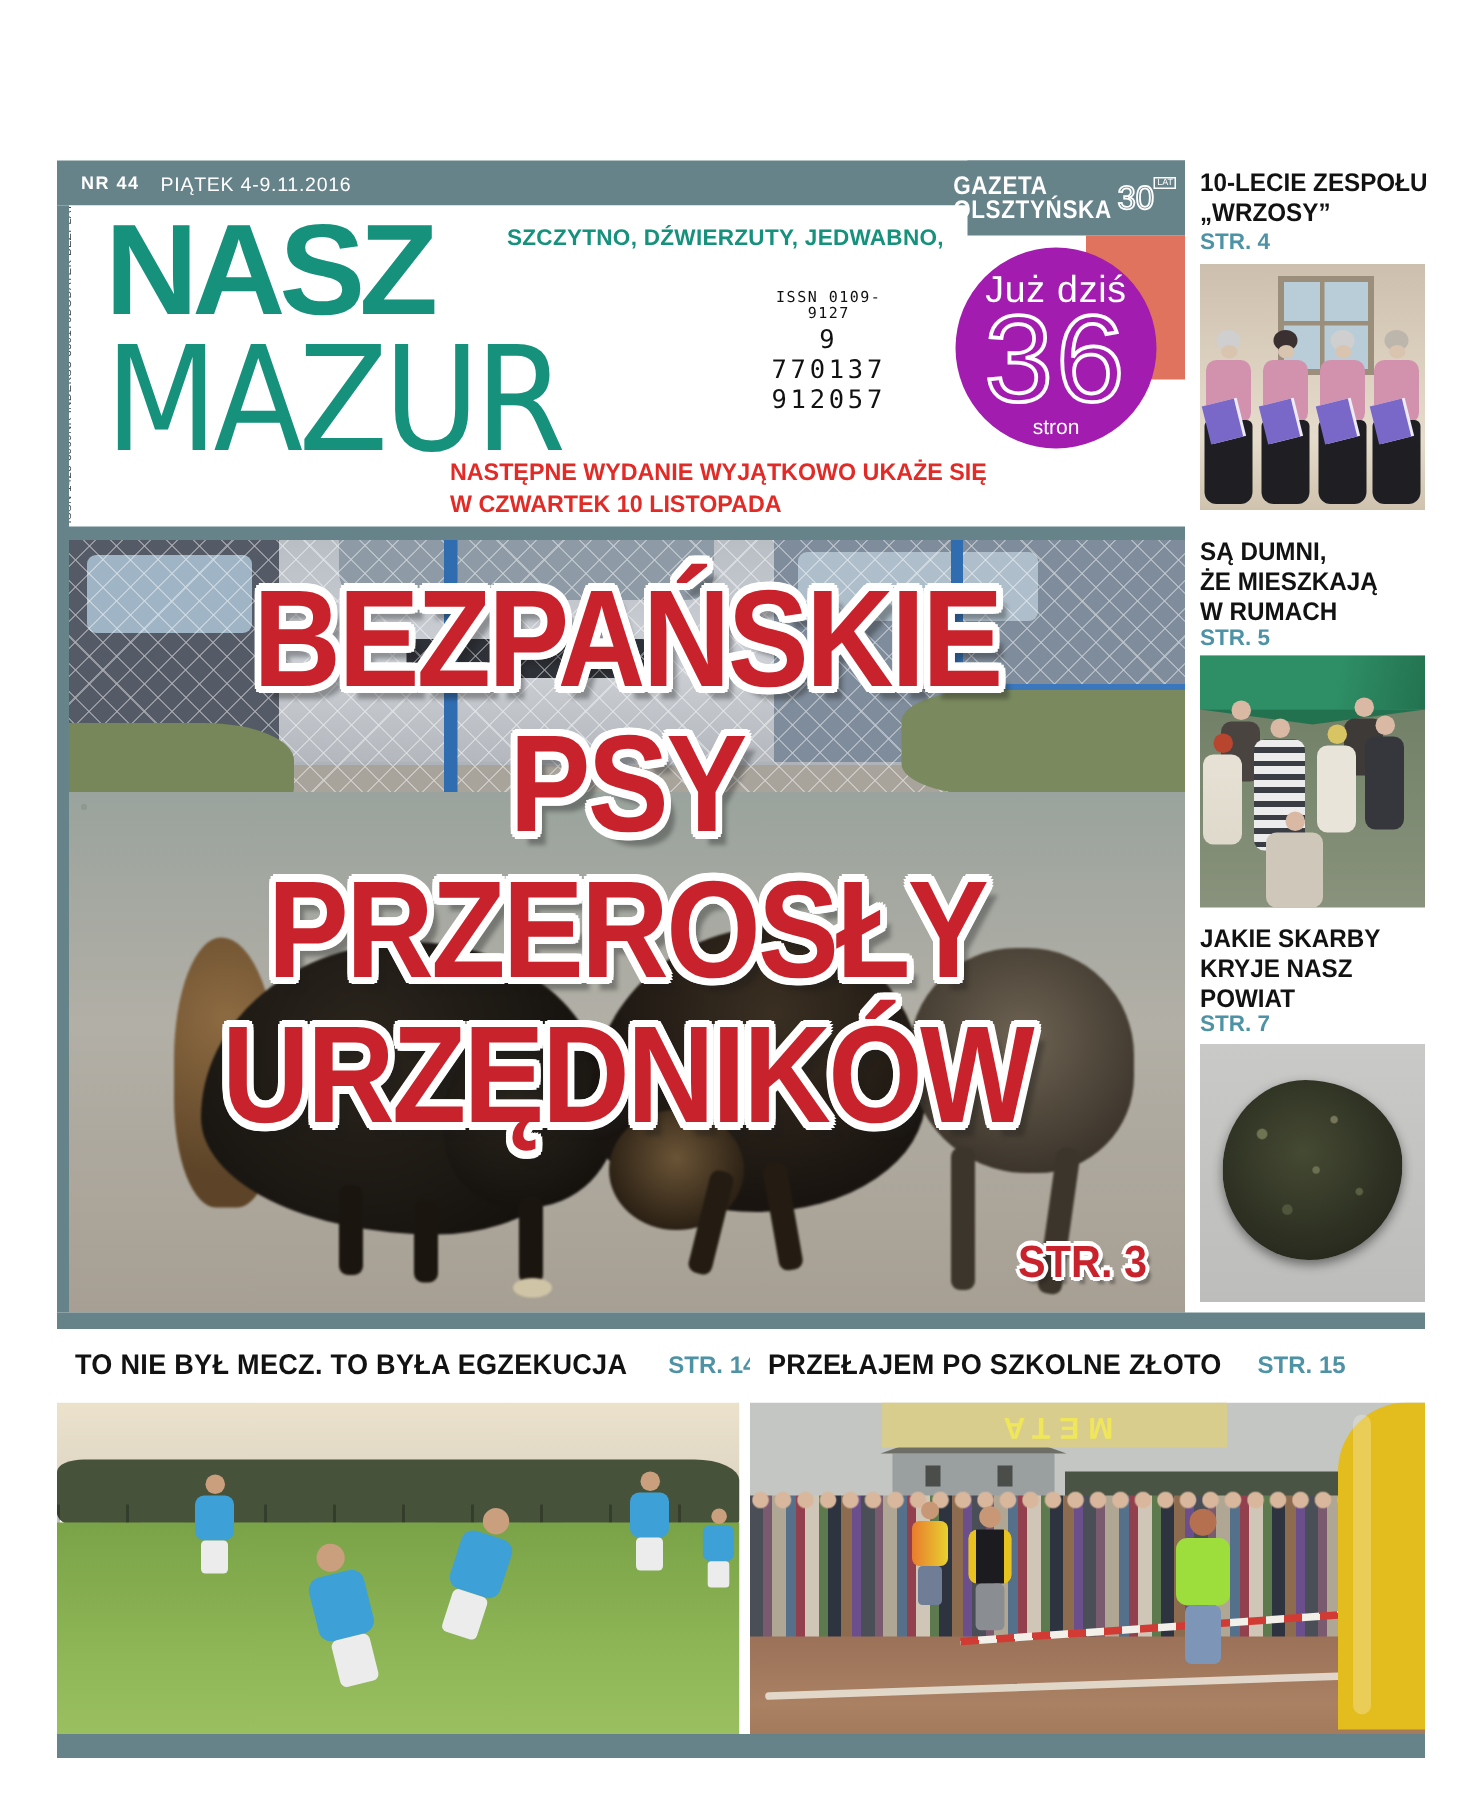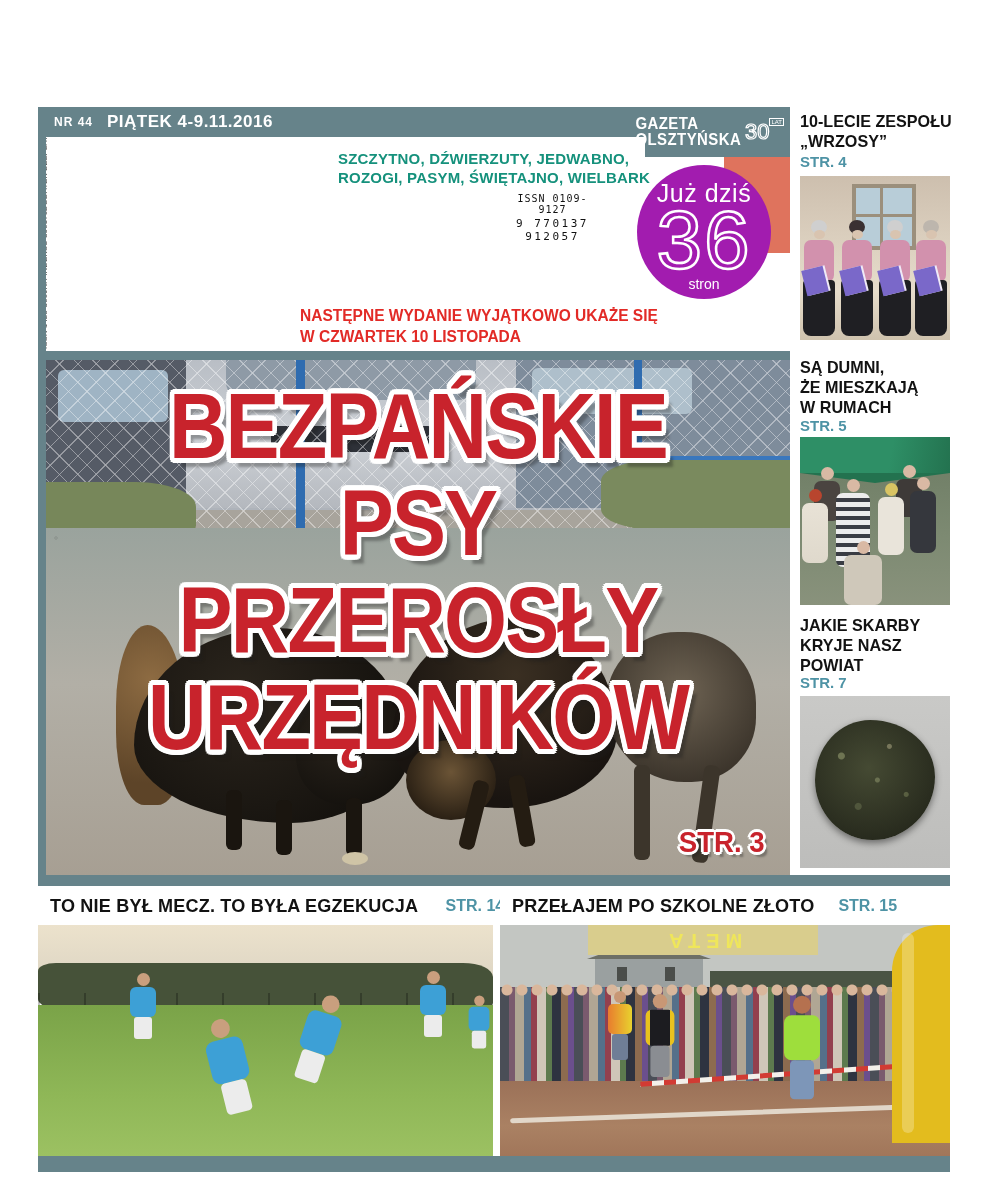--- a/index.html
+++ b/index.html
@@ -10,21 +10,21 @@
   .banner{position:absolute;left:38px;top:38px;width:912px;height:63px;background:#A12045;
           color:#fff;text-align:center;font-weight:800;}
   .banner .bl{font-size:21px;line-height:25px;letter-spacing:.2px;transform:scaleX(.96);}
   .banner .bl1{margin-top:7px;}
   .banner .bref{font-size:14px;font-weight:800;letter-spacing:.5px;}
 
   
   .datebar{position:absolute;left:38px;top:107px;width:752px;height:30px;background:#66838A;color:#fff;
            display:flex;align-items:center;padding-left:16px;box-sizing:border-box;}
   .datebar .issue{font-size:12px;font-weight:600;letter-spacing:1px;margin-right:14px;}
-  .datebar .date{font-size:17px;font-weight:700;letter-spacing:.5px;}
+  .datebar .date{font-size:13px;font-weight:400;letter-spacing:.5px;}
 
   
   .leftstrip{position:absolute;left:38px;top:137px;width:8px;height:738px;background:#66838A;}
   .divider{position:absolute;left:38px;top:351px;width:752px;height:9px;background:#66838A;}
   .hbar-mid{position:absolute;left:38px;top:875px;width:912px;height:11px;background:#66838A;}
   .hbar-bottom{position:absolute;left:38px;top:1156px;width:912px;height:16px;background:#66838A;}
 
   
   .masthead{position:absolute;left:46px;top:137px;width:744px;height:214px;background:#fff;overflow:hidden;}
   .vertinfo{position:absolute;left:3px;bottom:2px;transform:rotate(-90deg);transform-origin:0 100%;
@@ -34,21 +34,21 @@
   .mast-title .t2{font-size:97px;font-weight:400;line-height:96px;letter-spacing:-3px;font-family:"DejaVu Sans",sans-serif;font-stretch:condensed;}
   .regions{position:absolute;left:292px;top:12px;color:#15917C;font-size:15px;font-weight:800;line-height:19px;letter-spacing:.2px;}
 
   .barcode{position:absolute;left:459px;top:56px;width:125px;}
   .bc-issn{font-family:"DejaVu Sans Mono",monospace;font-size:10px;letter-spacing:1px;color:#111;text-align:center;width:95px;}
   .bc-row{display:flex;align-items:flex-start;margin-top:3px;}
   .bc-bars{width:88px;height:52px;background:repeating-linear-gradient(90deg,#161616 0 2px,#fff 2px 3px,#161616 3px 5px,#fff 5px 8px,#161616 8px 9px,#fff 9px 11px,#161616 11px 12px,#fff 12px 14px);}
   .bc-addon{margin-left:8px;width:18px;}
   .bc-addon-num{font-family:"DejaVu Sans Mono",monospace;font-size:8px;letter-spacing:3px;color:#111;text-align:center;}
   .bc-addon-bars{height:44px;margin-top:2px;background:repeating-linear-gradient(90deg,#222 0 2px,#fff 2px 5px,#222 5px 6px,#fff 6px 9px);}
-  .bc-digits{font-family:"DejaVu Sans Mono",monospace;font-size:11px;letter-spacing:2.5px;color:#111;margin-top:2px;width:95px;text-align:center;}
+  .bc-digits{font-family:"DejaVu Sans Mono",monospace;font-size:17px;letter-spacing:2.5px;color:#111;margin-top:2px;width:95px;text-align:center;}
 
   .publogo{position:absolute;left:645px;top:107px;width:145px;height:50px;background:#66838A;display:flex;align-items:center;justify-content:flex-end;padding-right:6px;box-sizing:border-box;z-index:5;}
   .pub-names{color:#fff;font-weight:800;font-size:17px;line-height:16px;text-align:left;transform:scaleX(.88);transform-origin:right center;letter-spacing:.5px;}
   .pub-anniv{color:#fff;margin-left:4px;white-space:nowrap;}
   .pub-anniv .a-num{font-size:22px;font-weight:400;color:transparent;-webkit-text-stroke:1.2px #fff;}
   .pub-anniv .a-lat{font-size:6px;border:1px solid #fff;padding:0 1px;vertical-align:top;}
 
   .salmon{position:absolute;left:724px;top:157px;width:66px;height:96px;background:#DF735D;z-index:1;}
   .badge{position:absolute;left:637px;top:165px;width:134px;height:134px;border-radius:50%;background:#a21caf;z-index:2;
          color:#fff;text-align:center;}
@@ -164,21 +164,21 @@
        radial-gradient(circle 2px at 76% 62%,#595f41 2px,transparent 3px),
        radial-gradient(circle 3px at 36% 72%,#50563c 3px,transparent 4px),
        radial-gradient(circle 2px at 52% 50%,#6a7050 2px,transparent 3px),
        radial-gradient(circle at 45% 40%,#454a33,#2b2e20 65%,#1c1e15);
      box-shadow:0 3px 7px rgba(0,0,0,.45);}
 
   
   .bbox{position:absolute;top:886px;height:270px;background:#fff;}
   .bbox.left{left:38px;width:455px;}
   .bbox.right{left:500px;width:450px;}
-  .bbox .bhead{height:39px;display:flex;align-items:center;padding-left:12px;white-space:nowrap;}
+  .bbox .bhead{height:49px;display:flex;align-items:center;padding-left:12px;white-space:nowrap;}
   .bbox .btitle{font-size:19px;font-weight:800;color:#121212;transform:scaleX(.95);transform-origin:left;letter-spacing:.2px;}
   .bbox .bref{font-size:16px;font-weight:800;color:#4E93A5;margin-left:8px;}
   .bphoto{position:relative;height:231px;overflow:hidden;}
 
   
   .sc-sky{position:absolute;left:0;top:0;width:100%;height:52px;background:linear-gradient(#ece2cc,#ded6c4);}
   .sc-trees{position:absolute;left:0;top:38px;width:100%;height:46px;background:#465239;
      border-radius:18px 30px 10px 22px/8px 14px 6px 10px;}
   .sc-trees:after{content:"";position:absolute;left:0;top:30px;width:100%;height:16px;
      background:repeating-linear-gradient(90deg,rgba(0,0,0,.25) 0 2px,transparent 2px 46px);}
@@ -244,23 +244,26 @@
   </div>
 
   <div class="leftstrip"></div>
 
   <div class="masthead">
     <div class="vertinfo">
       <span>ISSN 1428-3069</span>
       <span>NR INDEKSU 350176</span>
       <span>DODATEK BEZPŁATNY</span>
     </div>
+    <div class="mast-title">
+      <div class="t1">NASZ</div>
+      <div class="t2">MAZUR</div>
+    </div>
     <div class="regions">
       <div>SZCZYTNO, DŹWIERZUTY, JEDWABNO,</div>
-      <div>ROZOGI, PASYM, ŚWIĘTAJNO, WIELBARK</div>
     </div>
     <div class="barcode">
       <div class="bc-issn">ISSN 0109-9127</div>
       <div class="bc-digits">9 770137 912057</div>
     </div>
   </div>
 
   <div class="publogo">
     <div class="pub-names">
       <div>GAZETA</div>

